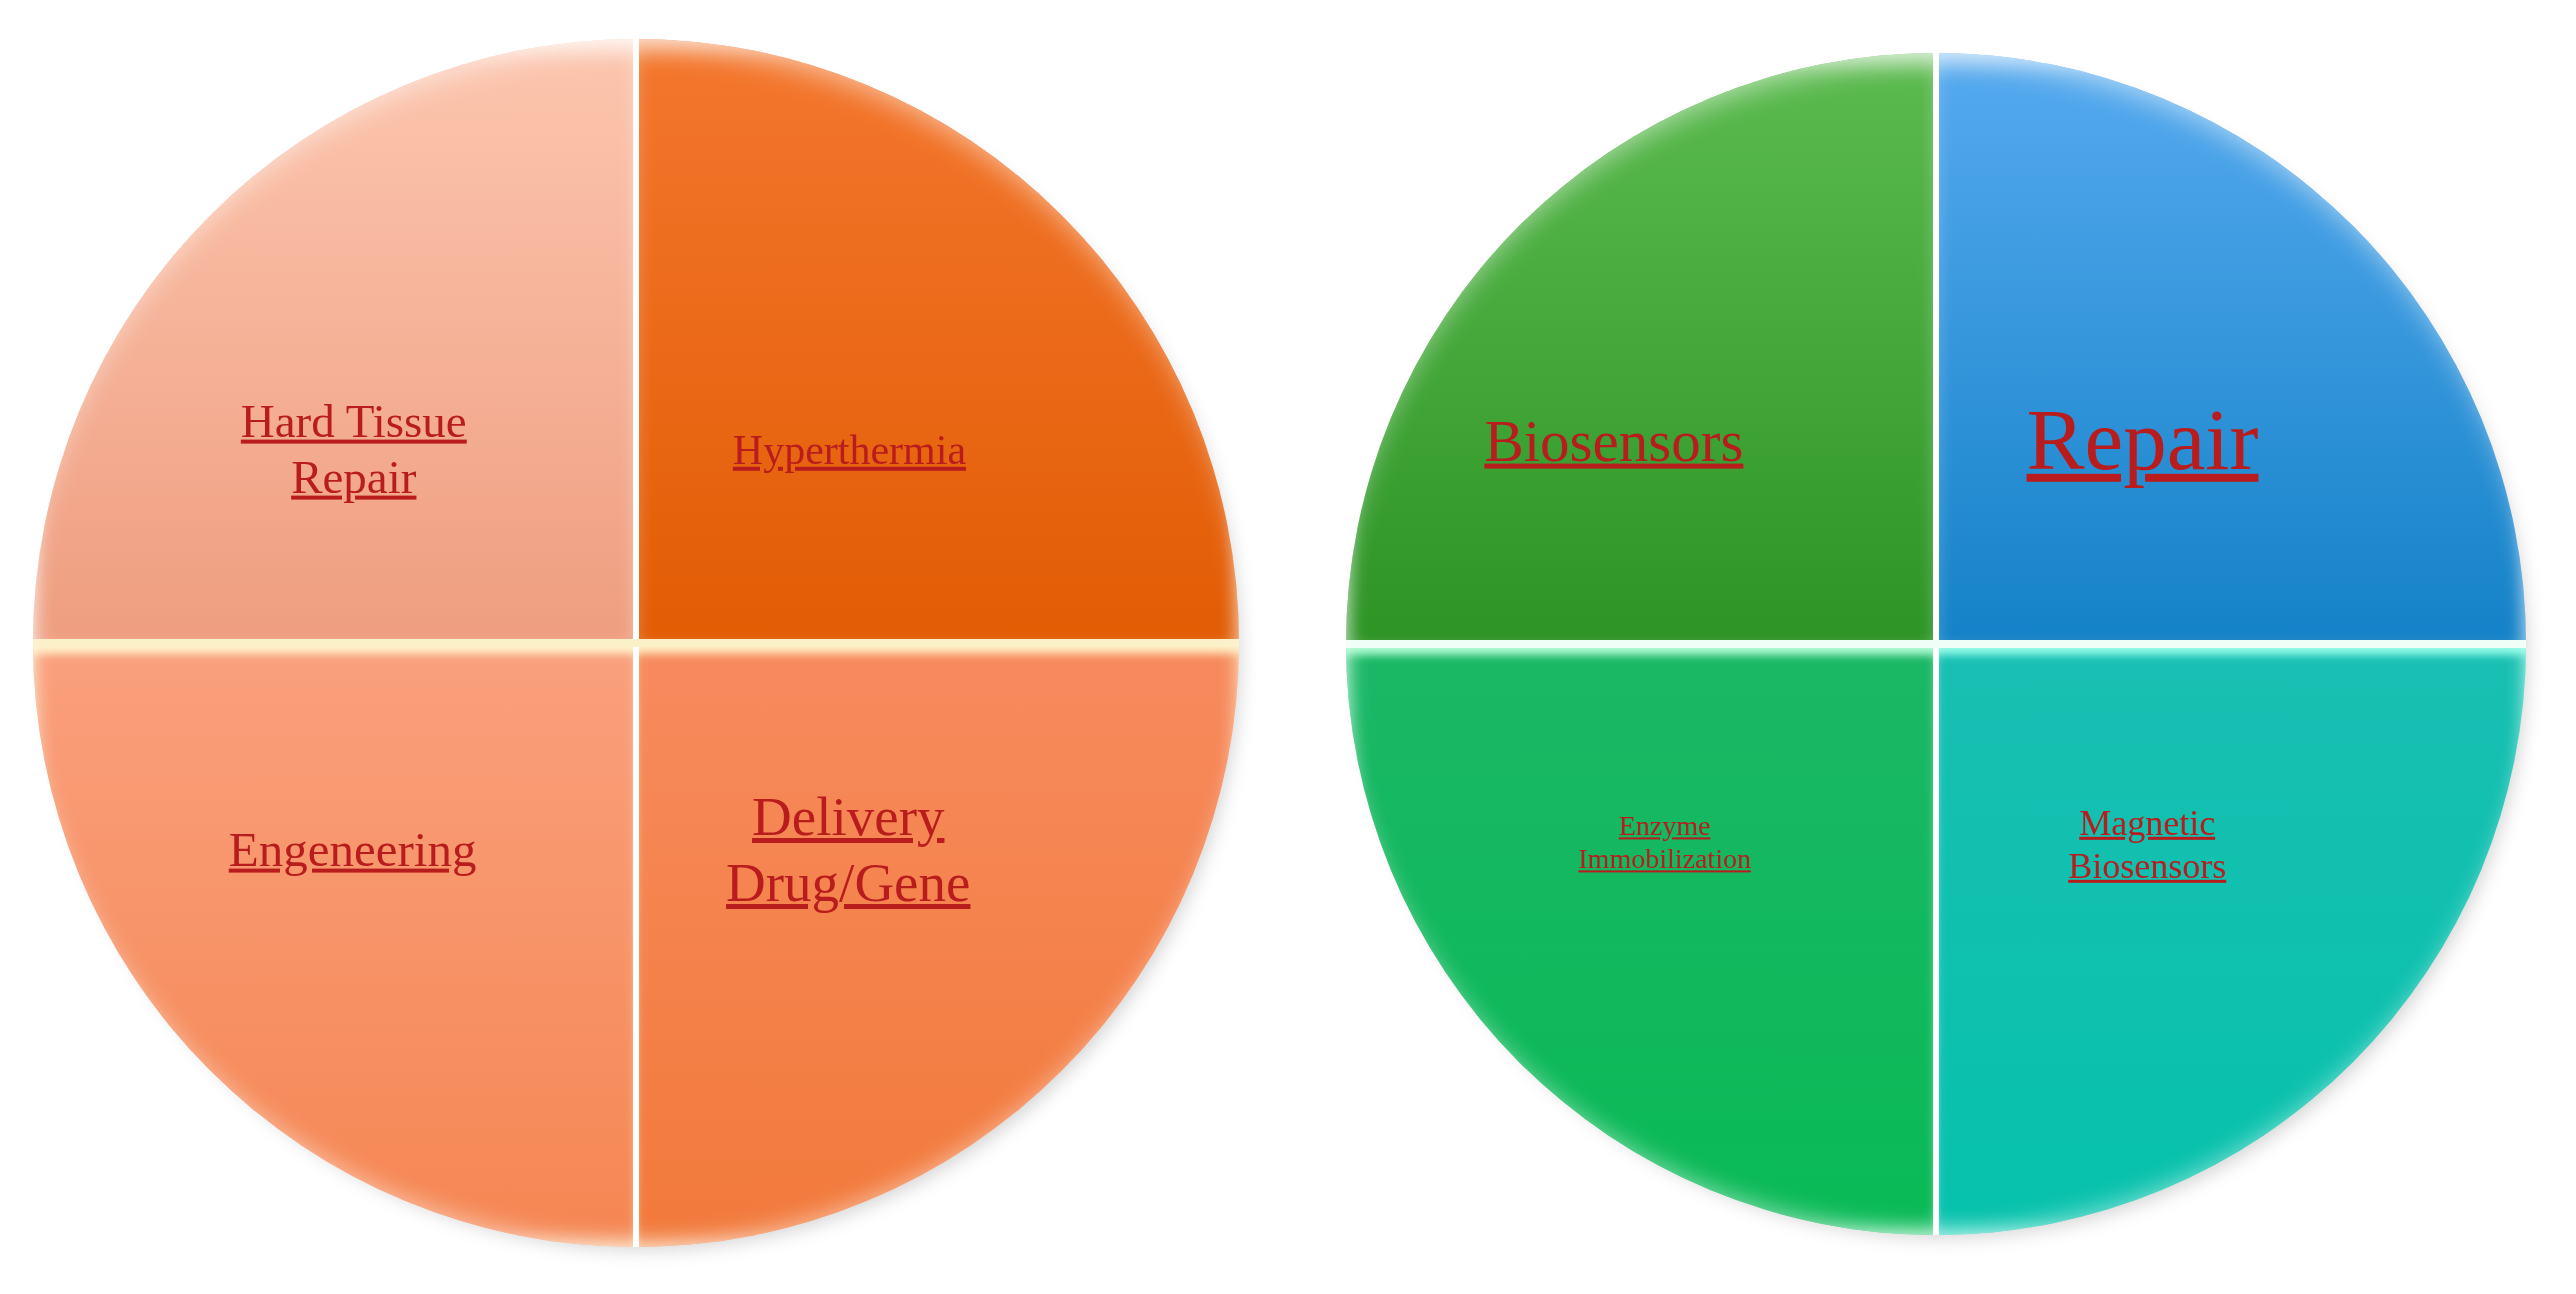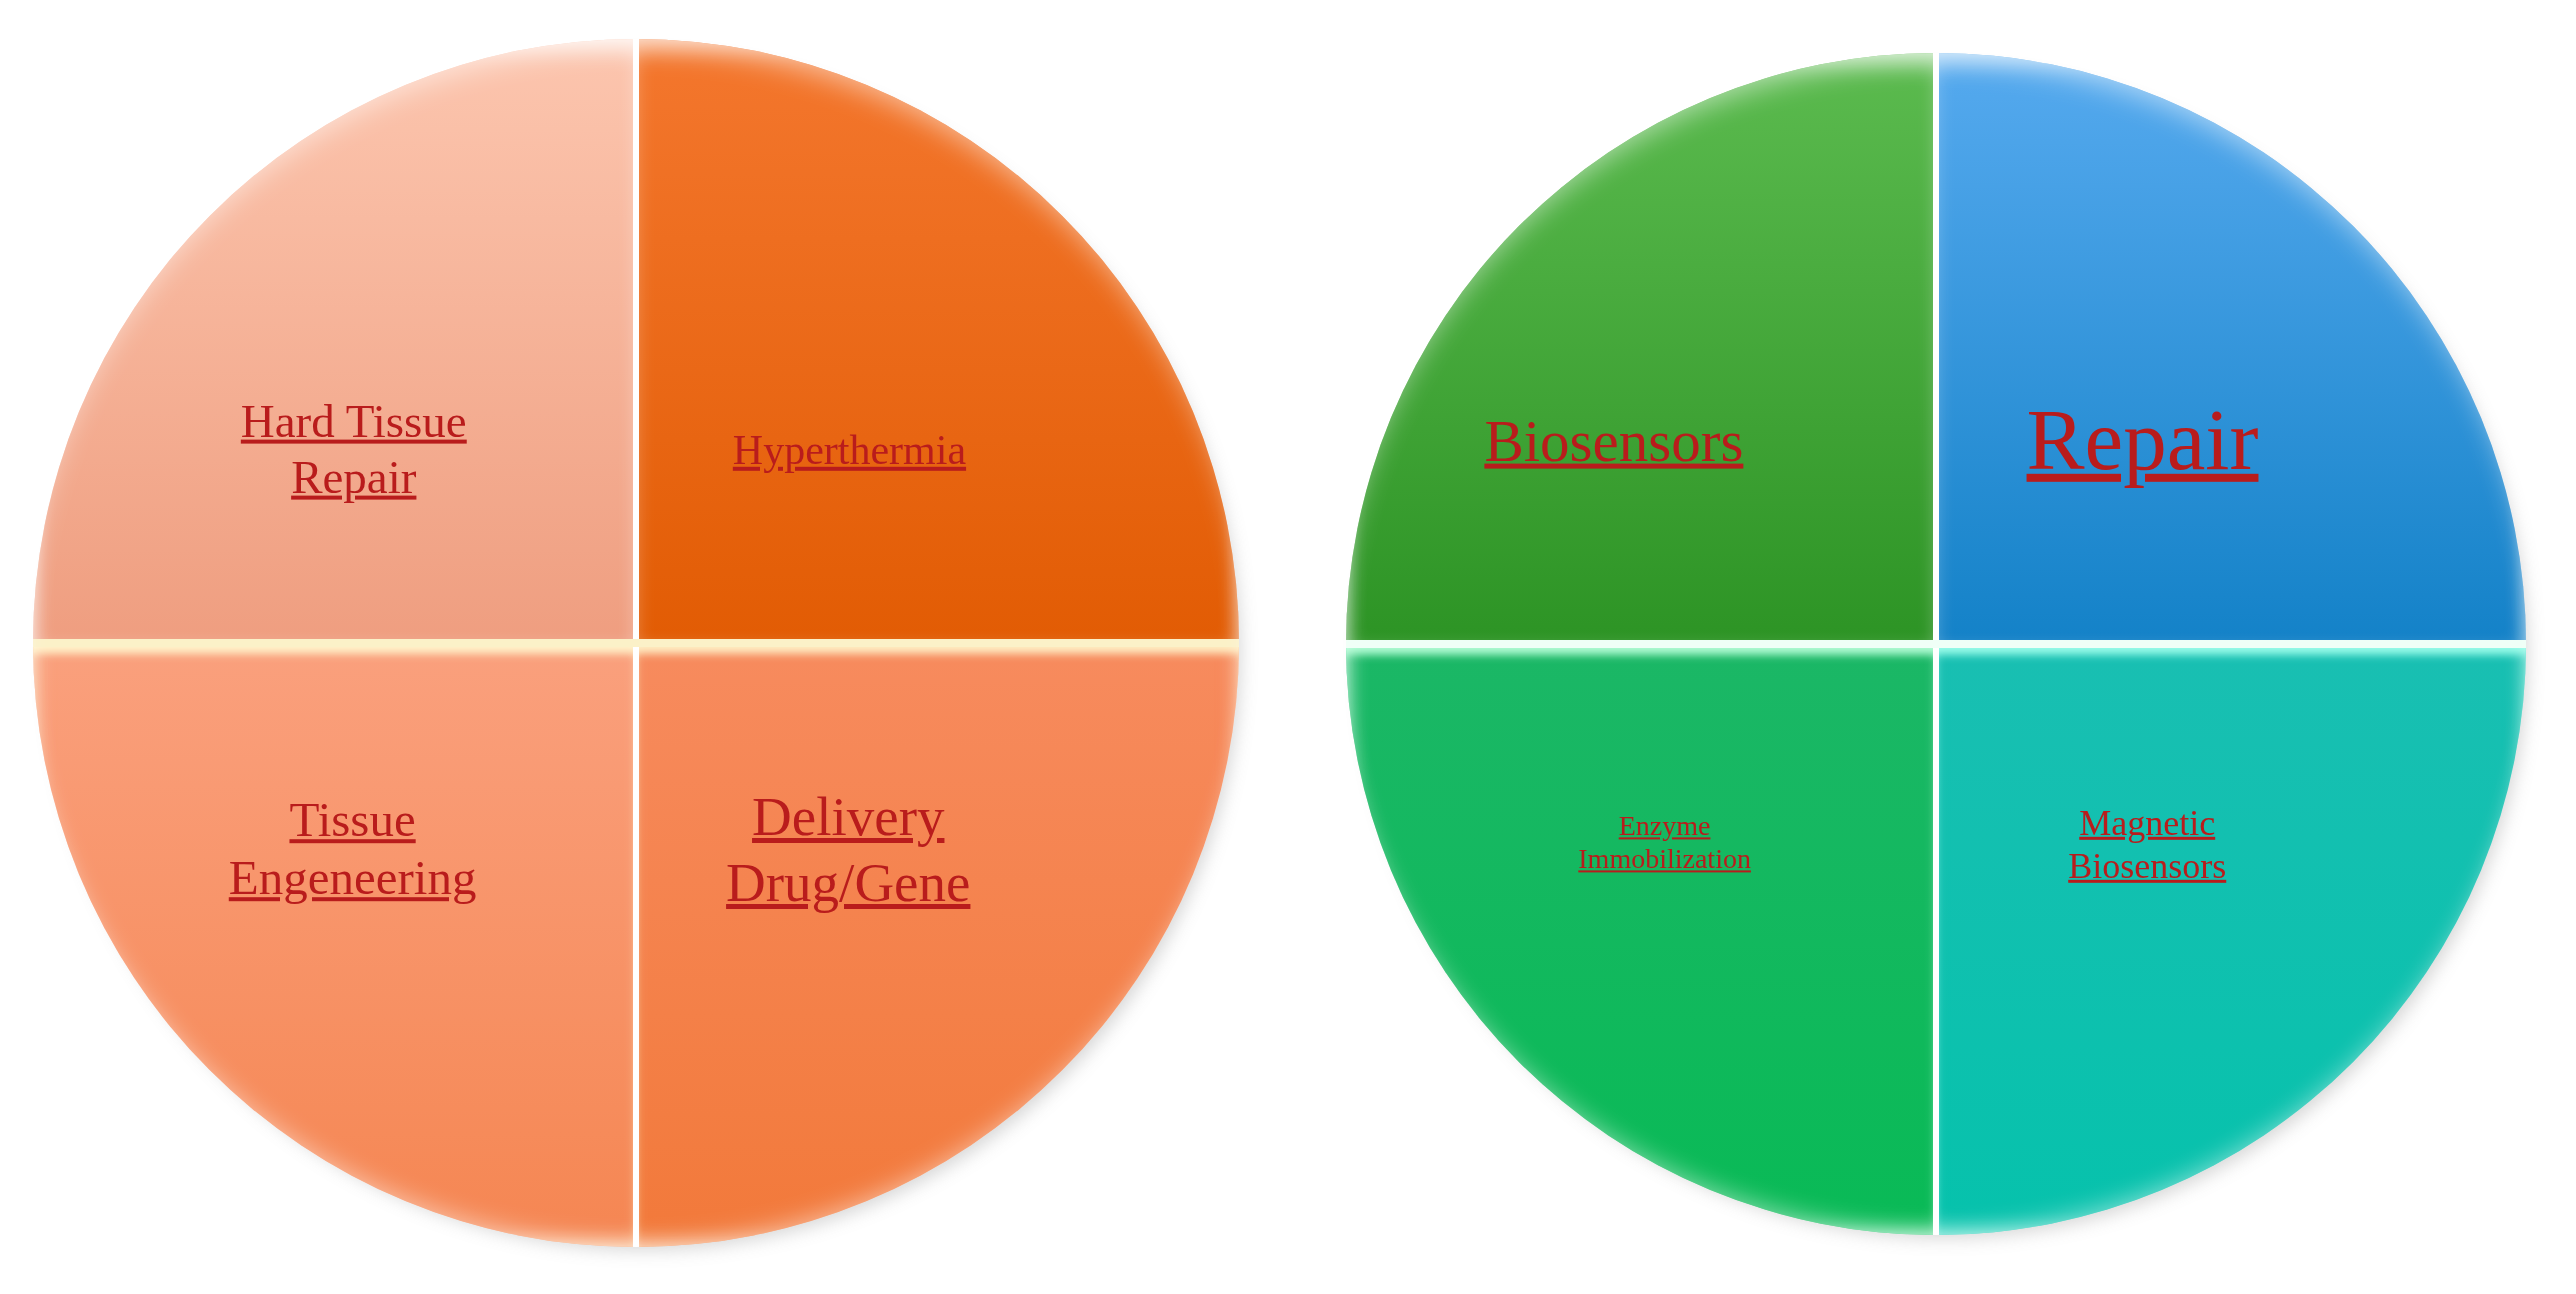--- a/index.html
+++ b/index.html
@@ -108,21 +108,20 @@
     <div class="gloss"></div>
 
     <div class="label l-tl">
       <span>Hard Tissue</span>
       <span>Repair</span>
     </div>
     <div class="label l-tr">
       <span>Hyperthermia</span>
     </div>
     <div class="label l-bl">
-      <span>Tissue</span>
       <span>Engeneering</span>
     </div>
     <div class="label l-br">
       <span>Delivery</span>
       <span>Drug/Gene</span>
     </div>
   </div>
 
   <div class="circle circle-right">
     <div class="q tl" style="background: linear-gradient(rgb(92, 187, 79), rgb(45, 148, 37));"></div>

